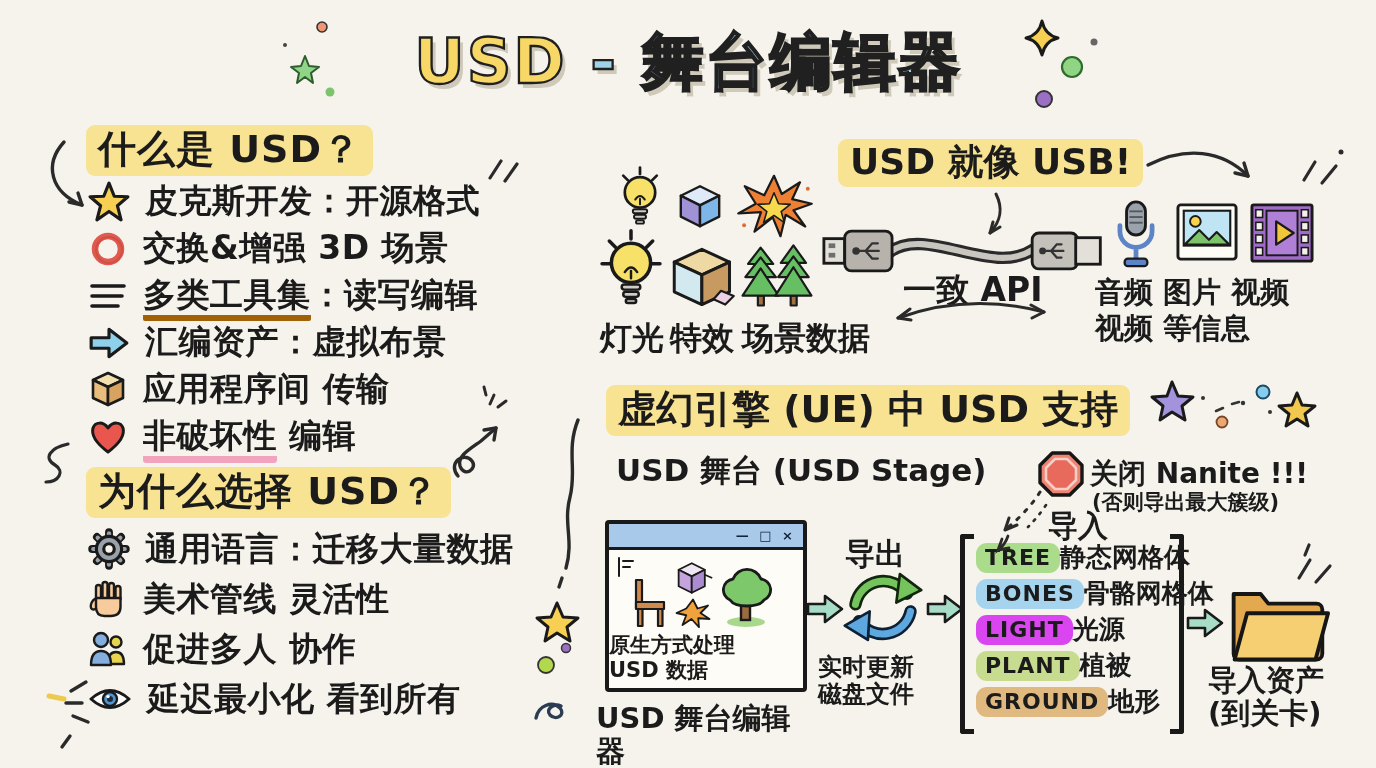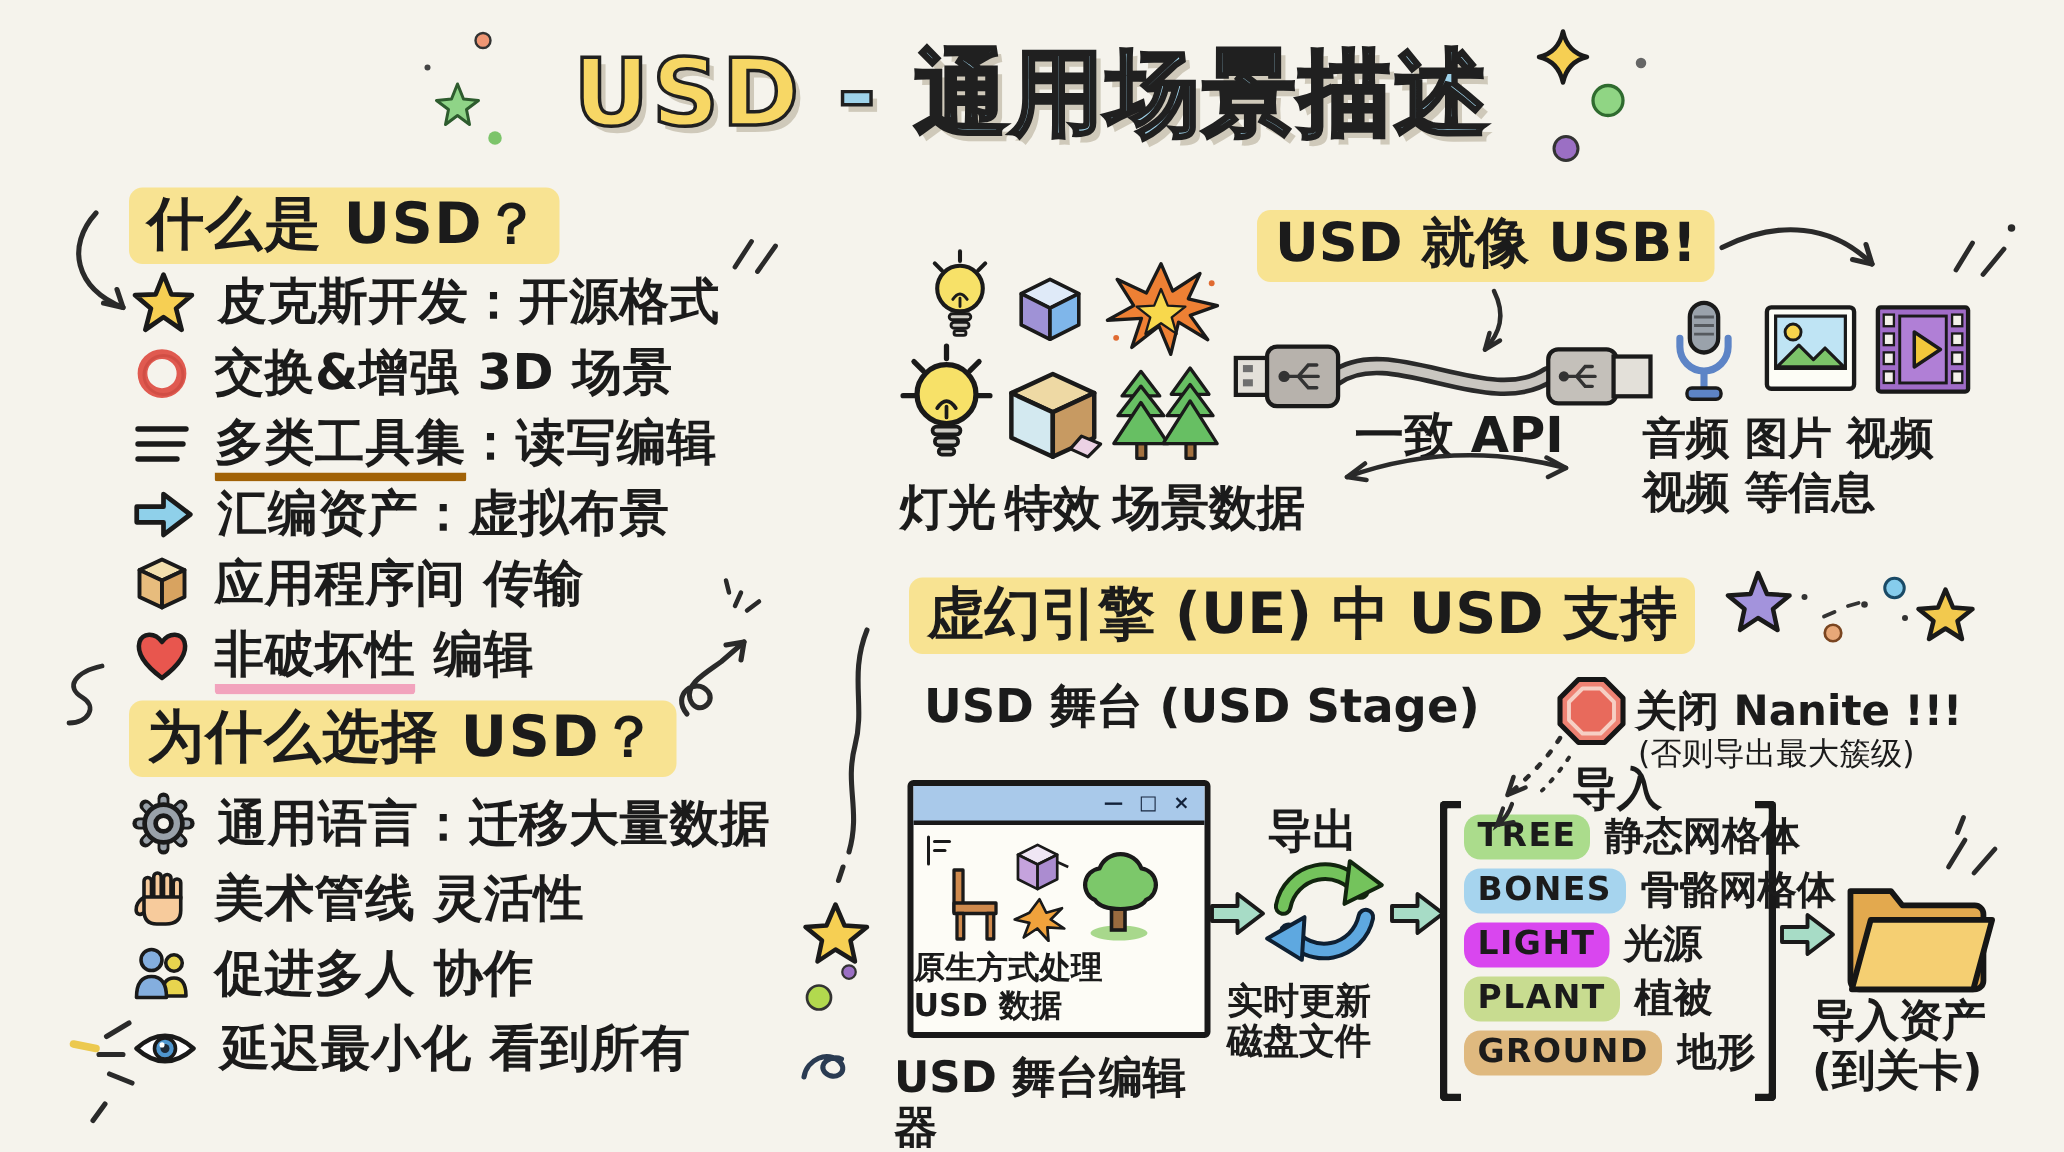--- a/index.html
+++ b/index.html
@@ -25,34 +25,34 @@
   .win{width:202px;height:172px;background:#fdfcf6;border:4px solid #191919;border-radius:4px;box-sizing:border-box}
   .winbar{height:23px;background:#a9c9ea;border-bottom:3px solid #191919;display:flex;
           justify-content:flex-end;align-items:center;padding:0 7px;font-weight:900;
           font-size:13px;letter-spacing:3px;color:#13223a}
   .winbody{position:relative;width:100%;height:142px}
   .wintext{position:absolute;left:0;right:0;bottom:8px;text-align:left;
            font-size:21px;font-weight:900;line-height:1.22}
   .br{width:14px;height:200px;border:5px solid #191919;box-sizing:border-box}
   .br-l{border-right:none;border-radius:3px 0 0 3px}
   .br-r{border-left:none;border-radius:0 3px 3px 0}
-  .arow{display:flex;align-items:center;gap:10px;height:29px;margin-bottom:7px}
+  .arow{display:flex;align-items:center;height:29px;margin-bottom:7px}
   .tag{font-size:22px;font-weight:900;padding:2px 9px 3px;border-radius:11px;letter-spacing:1px}
   .alabel{font-size:26px;font-weight:900;white-space:nowrap}
   .warn-t{font-size:28px;font-weight:900;white-space:nowrap}
-  .warn-s{font-size:21px;font-weight:400;white-space:nowrap}
+  .warn-s{font-size:21px;font-weight:700;white-space:nowrap}
   svg{display:block}
 </style>
 </head>
 <body>
 
 <div class="abs title nowrap" style="left:0;right:0;top:20px;text-align:center">
   <span class="t-usd">USD</span>
   <span class="t-cn">-</span>
-  <span class="t-cn">通用场景描述</span>
+  <span class="t-cn">舞台编辑器</span>
 </div>
 
 <div class="abs nowrap" style="left:86px;top:124px">
   <span class="hl h1">什么是 USD？</span>
 </div>
 
 <div class="abs rows" style="left:88px;top:178px">
   <div class="row">
     <svg width="42" height="42" viewBox="0 0 40 40">
         <polygon points="20,2 25,14.5 38,15 28,23.5 31.5,37 20,29 8.5,37 12,23.5 2,15 15,14.5" fill="#f6cf53" stroke="#1a1a1a" stroke-width="3" stroke-linejoin="round"></polygon>

